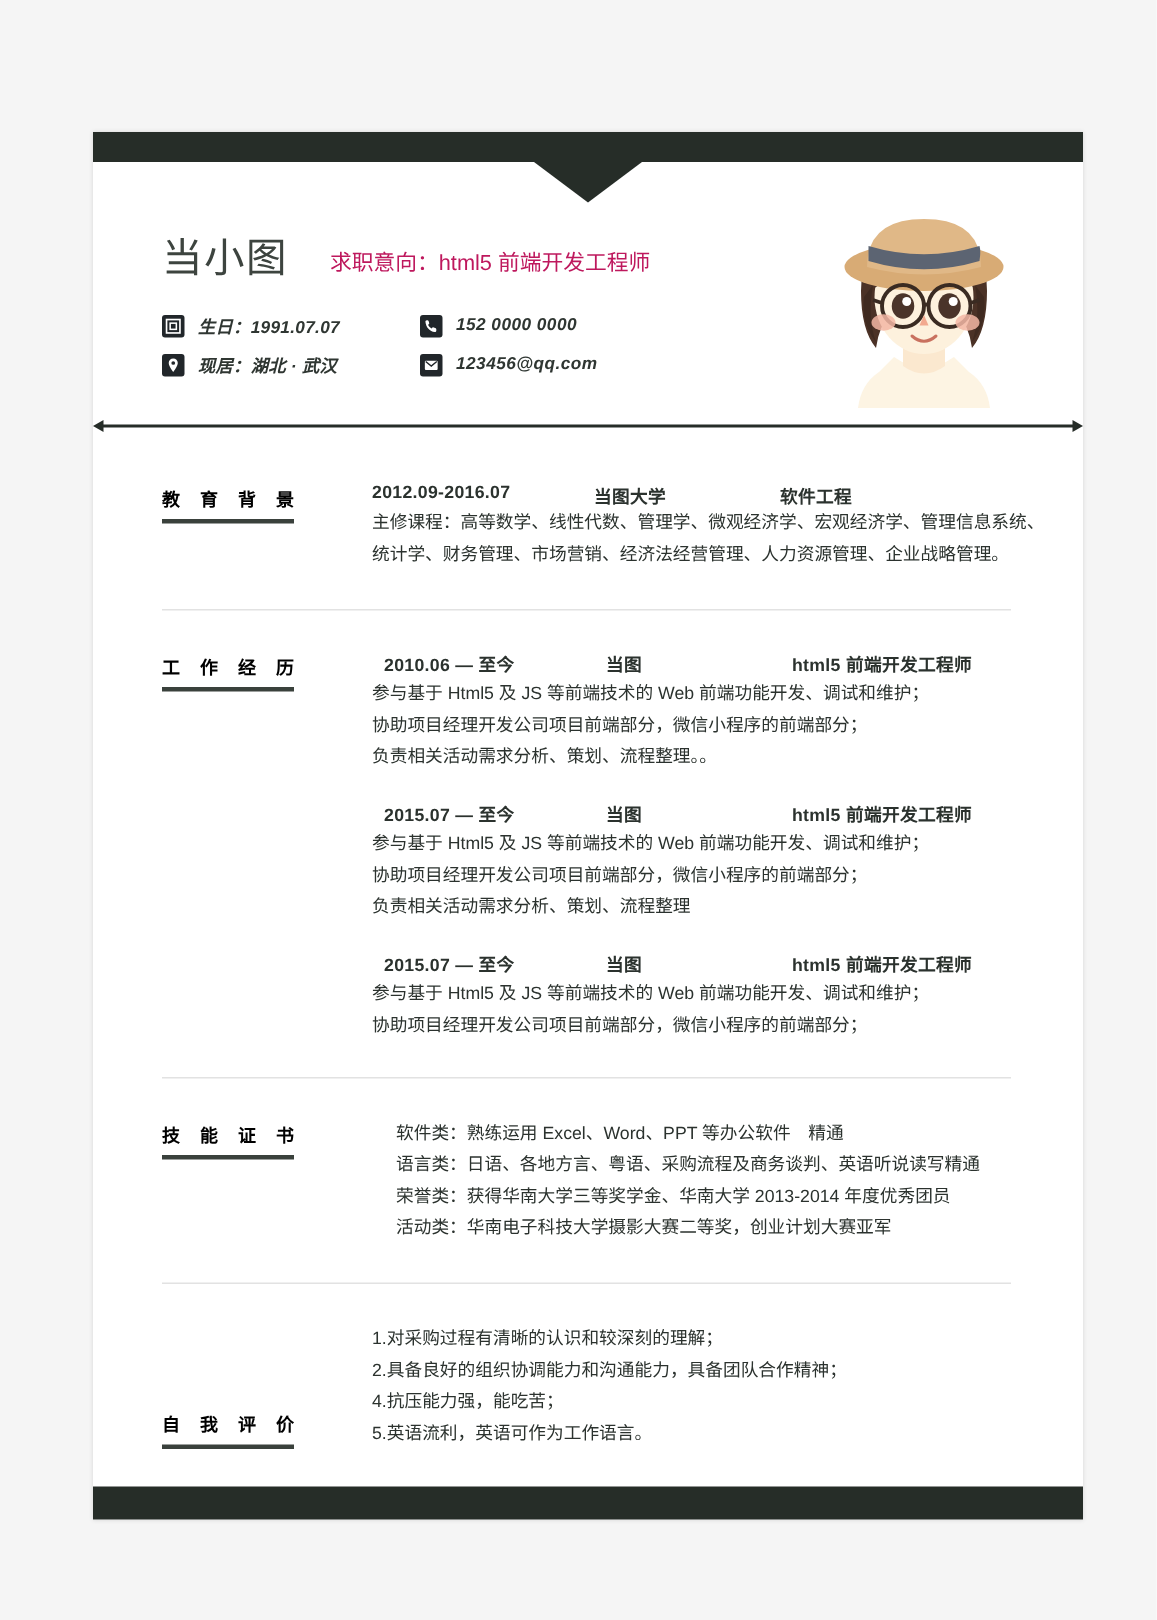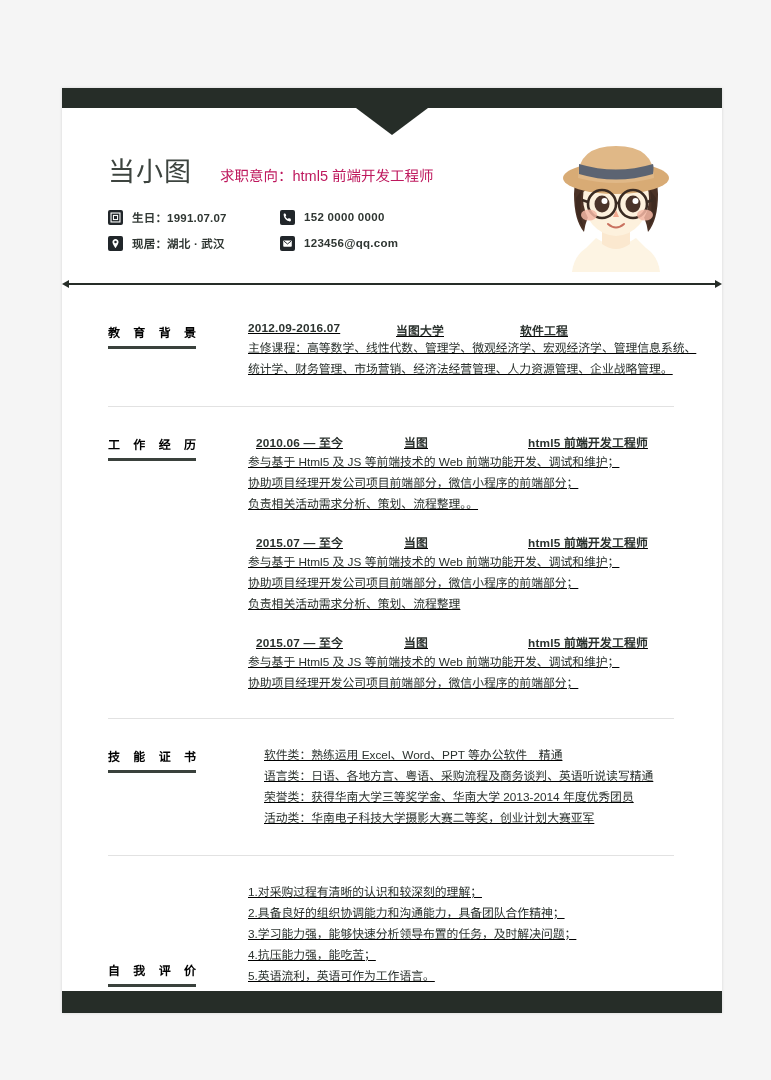--- a/index.html
+++ b/index.html
@@ -94,20 +94,21 @@
     align-items: center;
     justify-content: center;
     flex: 0 0 auto;
   }
   .cicon svg { display: block; }
   .ctext {
     font-size: 11.5px;
     color: #2f3632;
     font-weight: bold;
     letter-spacing: .2px;
+    font-style: italic;
   }
   .ctext.mono { font-weight: bold; letter-spacing: .3px; }
 
   
   .avatar {
     position: absolute;
     right: 42px;
     top: 26px;
     width: 128px;
     height: 148px;
@@ -158,21 +159,20 @@
   }
   .sec-rule {
     margin-top: 6px;
     width: 88px;
     height: 3px;
     background: #3a413c;
   }
   .sec-body {
     flex: 1 1 auto;
     min-width: 0;
-    text-decoration: underline;
   }
 
   .hr {
     height: 1px;
     background: #e2e2e2;
     margin: 0;
   }
 
   
   .entry-head {
@@ -399,21 +399,20 @@
     <div class="hr"></div>
 
     <div class="section s-self">
       <div class="sec-head">
         <div class="sec-title">自 我 评 价</div>
         <div class="sec-rule"></div>
       </div>
       <div class="sec-body">
         <div class="line">1.对采购过程有清晰的认识和较深刻的理解；</div>
         <div class="line">2.具备良好的组织协调能力和沟通能力，具备团队合作精神；</div>
-        <div class="line">3.学习能力强，能够快速分析领导布置的任务，及时解决问题；</div>
         <div class="line">4.抗压能力强，能吃苦；</div>
         <div class="line">5.英语流利，英语可作为工作语言。</div>
       </div>
     </div>
 
   </div>
 
   <div class="bar-bottom"></div>
 
 </div>

